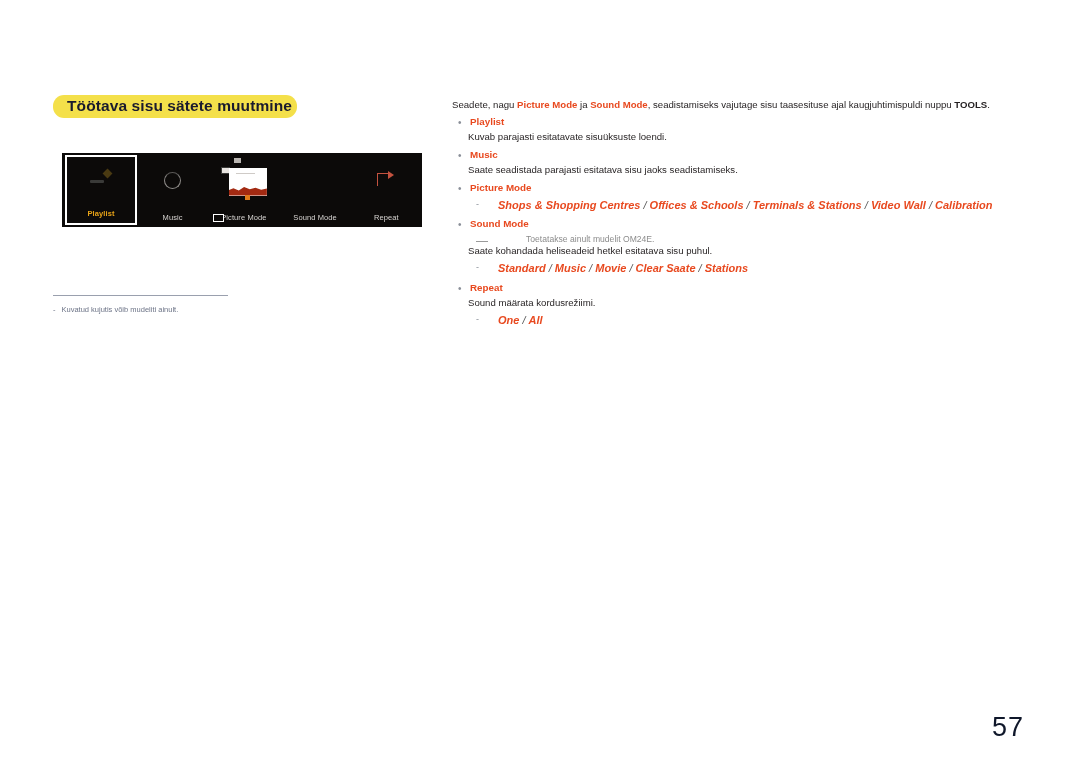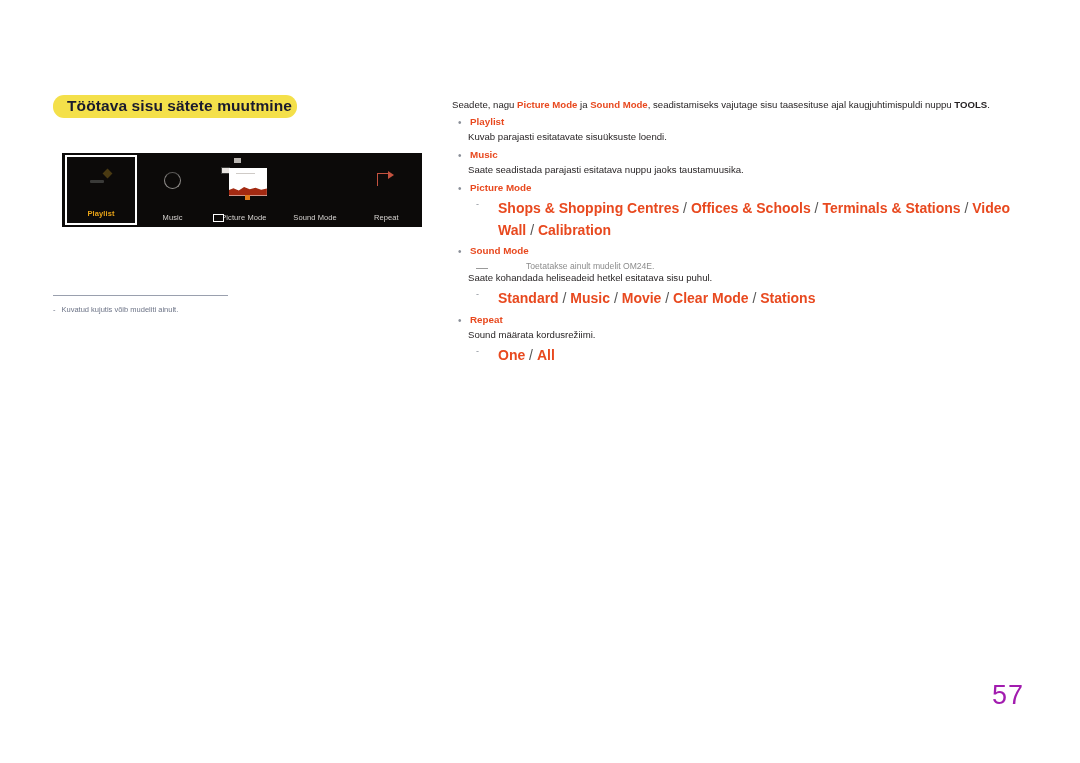--- a/index.html
+++ b/index.html
@@ -298,23 +298,24 @@
     margin-left: 24px;
     margin-top: 1px;
   }
   .sub-dash {
     flex: 0 0 22px;
     color: #8a8f98;
     font-size: 9px;
     line-height: 1.6;
   }
   .sub-vals {
-    font-size: 14px;
+    font-size: 11px;
     line-height: 1.6;
     color: #8a8f98;
+    font-style: italic;
   }
   .sub-vals .v { color: #e8491f; font-weight: bold; }
   .sub-vals .sep { color: #555; font-weight: normal; }
 
   .note-row {
     display: flex;
     align-items: flex-start;
     margin-left: 24px;
     margin-top: 2px;
     color: #8c8c8c;
@@ -326,23 +327,23 @@
     width: 12px;
     height: 1px;
     background: #9a9a9a;
     margin: 7px 4px 0 0;
   }
 
   
   .page-number {
     position: absolute;
     right: 56px;
-    bottom: 52px;
+    bottom: 20px;
     font-size: 27px;
-    color: #a21caf;
+    color: #0f172a;
     letter-spacing: 1px;
   }
 </style>
 </head>
 <body>
 
 <div class="page">
 
   <div class="left-col">
 
@@ -420,21 +421,21 @@
         <span class="b-head">Playlist</span>
       </div>
       <div class="b-desc">Kuvab parajasti esitatavate sisuüksuste loendi.</div>
     </div>
 
     <div class="b-item">
       <div class="b-row">
         <span class="b-dot">•</span>
         <span class="b-head">Music</span>
       </div>
-      <div class="b-desc">Saate seadistada parajasti esitatava nuppu jaoks taustamuusika.</div>
+      <div class="b-desc">Saate seadistada parajasti esitatava sisu jaoks seadistamiseks.</div>
     </div>
 
     <div class="b-item">
       <div class="b-row">
         <span class="b-dot">•</span>
         <span class="b-head">Picture Mode</span>
       </div>
       <div class="sub-row">
         <span class="sub-dash">-</span>
         <span class="sub-vals"><span class="v">Shops &amp; Shopping Centres</span><span class="sep"> / </span><span class="v">Offices &amp; Schools</span><span class="sep"> / </span><span class="v">Terminals &amp; Stations</span><span class="sep"> / </span><span class="v">Video Wall</span><span class="sep"> / </span><span class="v">Calibration</span></span>
@@ -446,21 +447,21 @@
         <span class="b-dot">•</span>
         <span class="b-head">Sound Mode</span>
       </div>
       <div class="note-row">
         <span class="note-dash"></span>
         <span>Toetatakse ainult mudelit OM24E.</span>
       </div>
       <div class="b-desc">Saate kohandada heliseadeid hetkel esitatava sisu puhul.</div>
       <div class="sub-row">
         <span class="sub-dash">-</span>
-        <span class="sub-vals"><span class="v">Standard</span><span class="sep"> / </span><span class="v">Music</span><span class="sep"> / </span><span class="v">Movie</span><span class="sep"> / </span><span class="v">Clear Mode</span><span class="sep"> / </span><span class="v">Stations</span></span>
+        <span class="sub-vals"><span class="v">Standard</span><span class="sep"> / </span><span class="v">Music</span><span class="sep"> / </span><span class="v">Movie</span><span class="sep"> / </span><span class="v">Clear Saate</span><span class="sep"> / </span><span class="v">Stations</span></span>
       </div>
     </div>
 
     <div class="b-item">
       <div class="b-row">
         <span class="b-dot">•</span>
         <span class="b-head">Repeat</span>
       </div>
       <div class="b-desc">Sound määrata kordusrežiimi.</div>
       <div class="sub-row">

